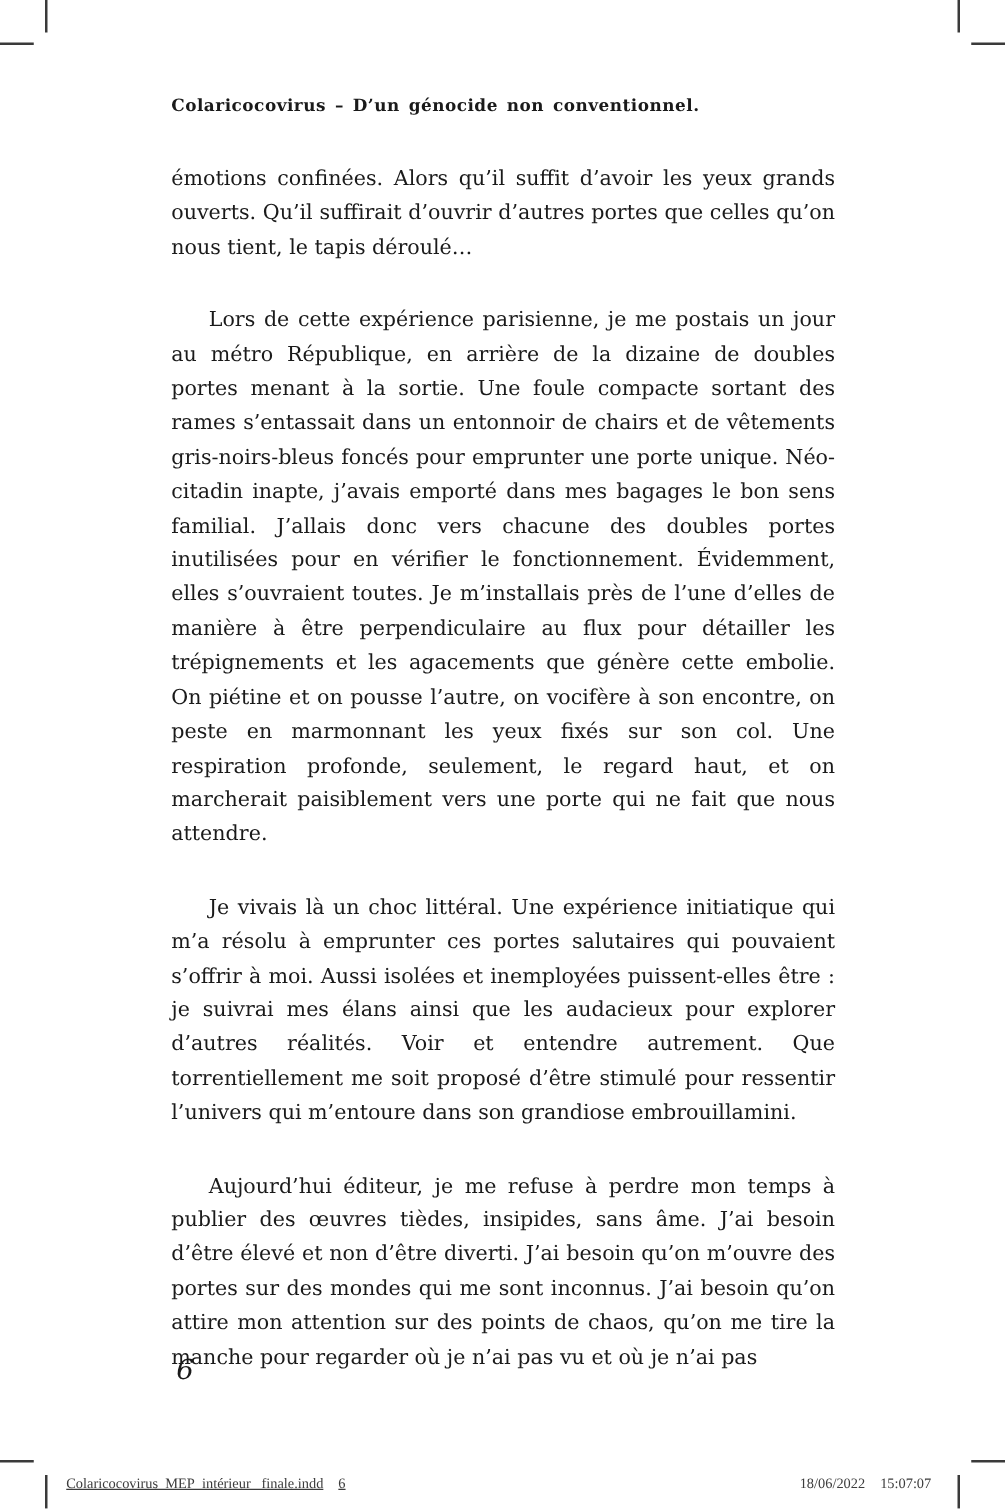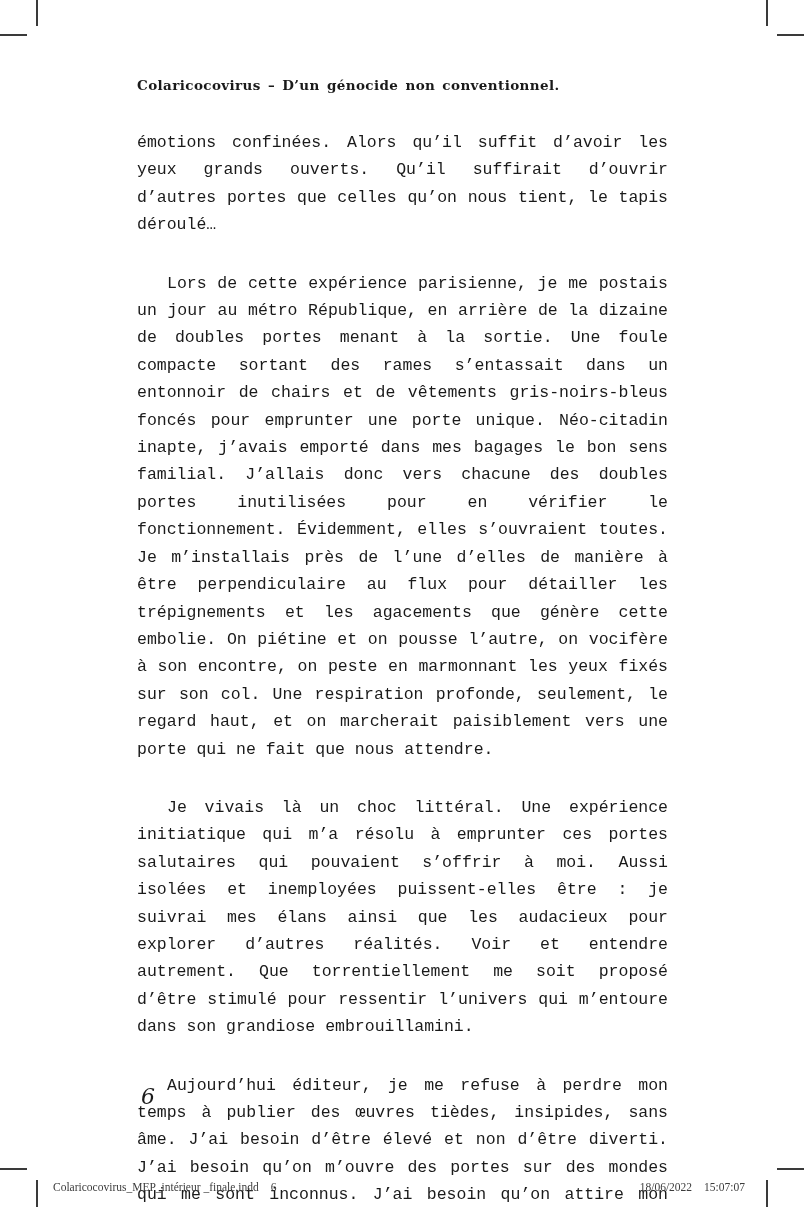--- a/index.html
+++ b/index.html
@@ -51,21 +51,21 @@
     left: 137px;
     top: 129px;
     width: 531px;
     color: var(--ink);
     font-size: 16.5px;
     line-height: 27.4px;
     text-align: justify;
     text-justify: inter-word;
     hyphens: none;
   }
-  .body-block p { margin: 0 0 31px 0; font-family: Liberation Mono, monospace; }
+  .body-block p { margin: 0 0 31px 0; }
   .body-block p:last-child { margin-bottom: 0; }
   .body-block p.indent { text-indent: 30px; }
 
   
   .folio {
     position: absolute;
     left: 141px;
     top: 1084px;
     color: var(--ink);
     font-size: 22px;
@@ -75,21 +75,21 @@
   
   .slug {
     position: absolute;
     left: 0;
     top: 1181px;
     width: 804px;
     color: var(--slug);
     font-family: "Liberation Serif", serif;
     font-size: 11.5px;
   }
-  .slug-left  { position: absolute; left: 53px;  top: 0; white-space: nowrap; }
+  .slug-left  { position: absolute; left: 53px;  top: 0; white-space: nowrap; text-decoration: underline; }
   .slug-right { position: absolute; right: 59px; top: 0; white-space: nowrap; }
   .slug-gap   { display: inline-block; width: 12px; }
 </style>
 </head>
 <body>
 
 <div class="sheet">
 
   <div class="crop tl-v"></div>
   <div class="crop tl-h"></div>

